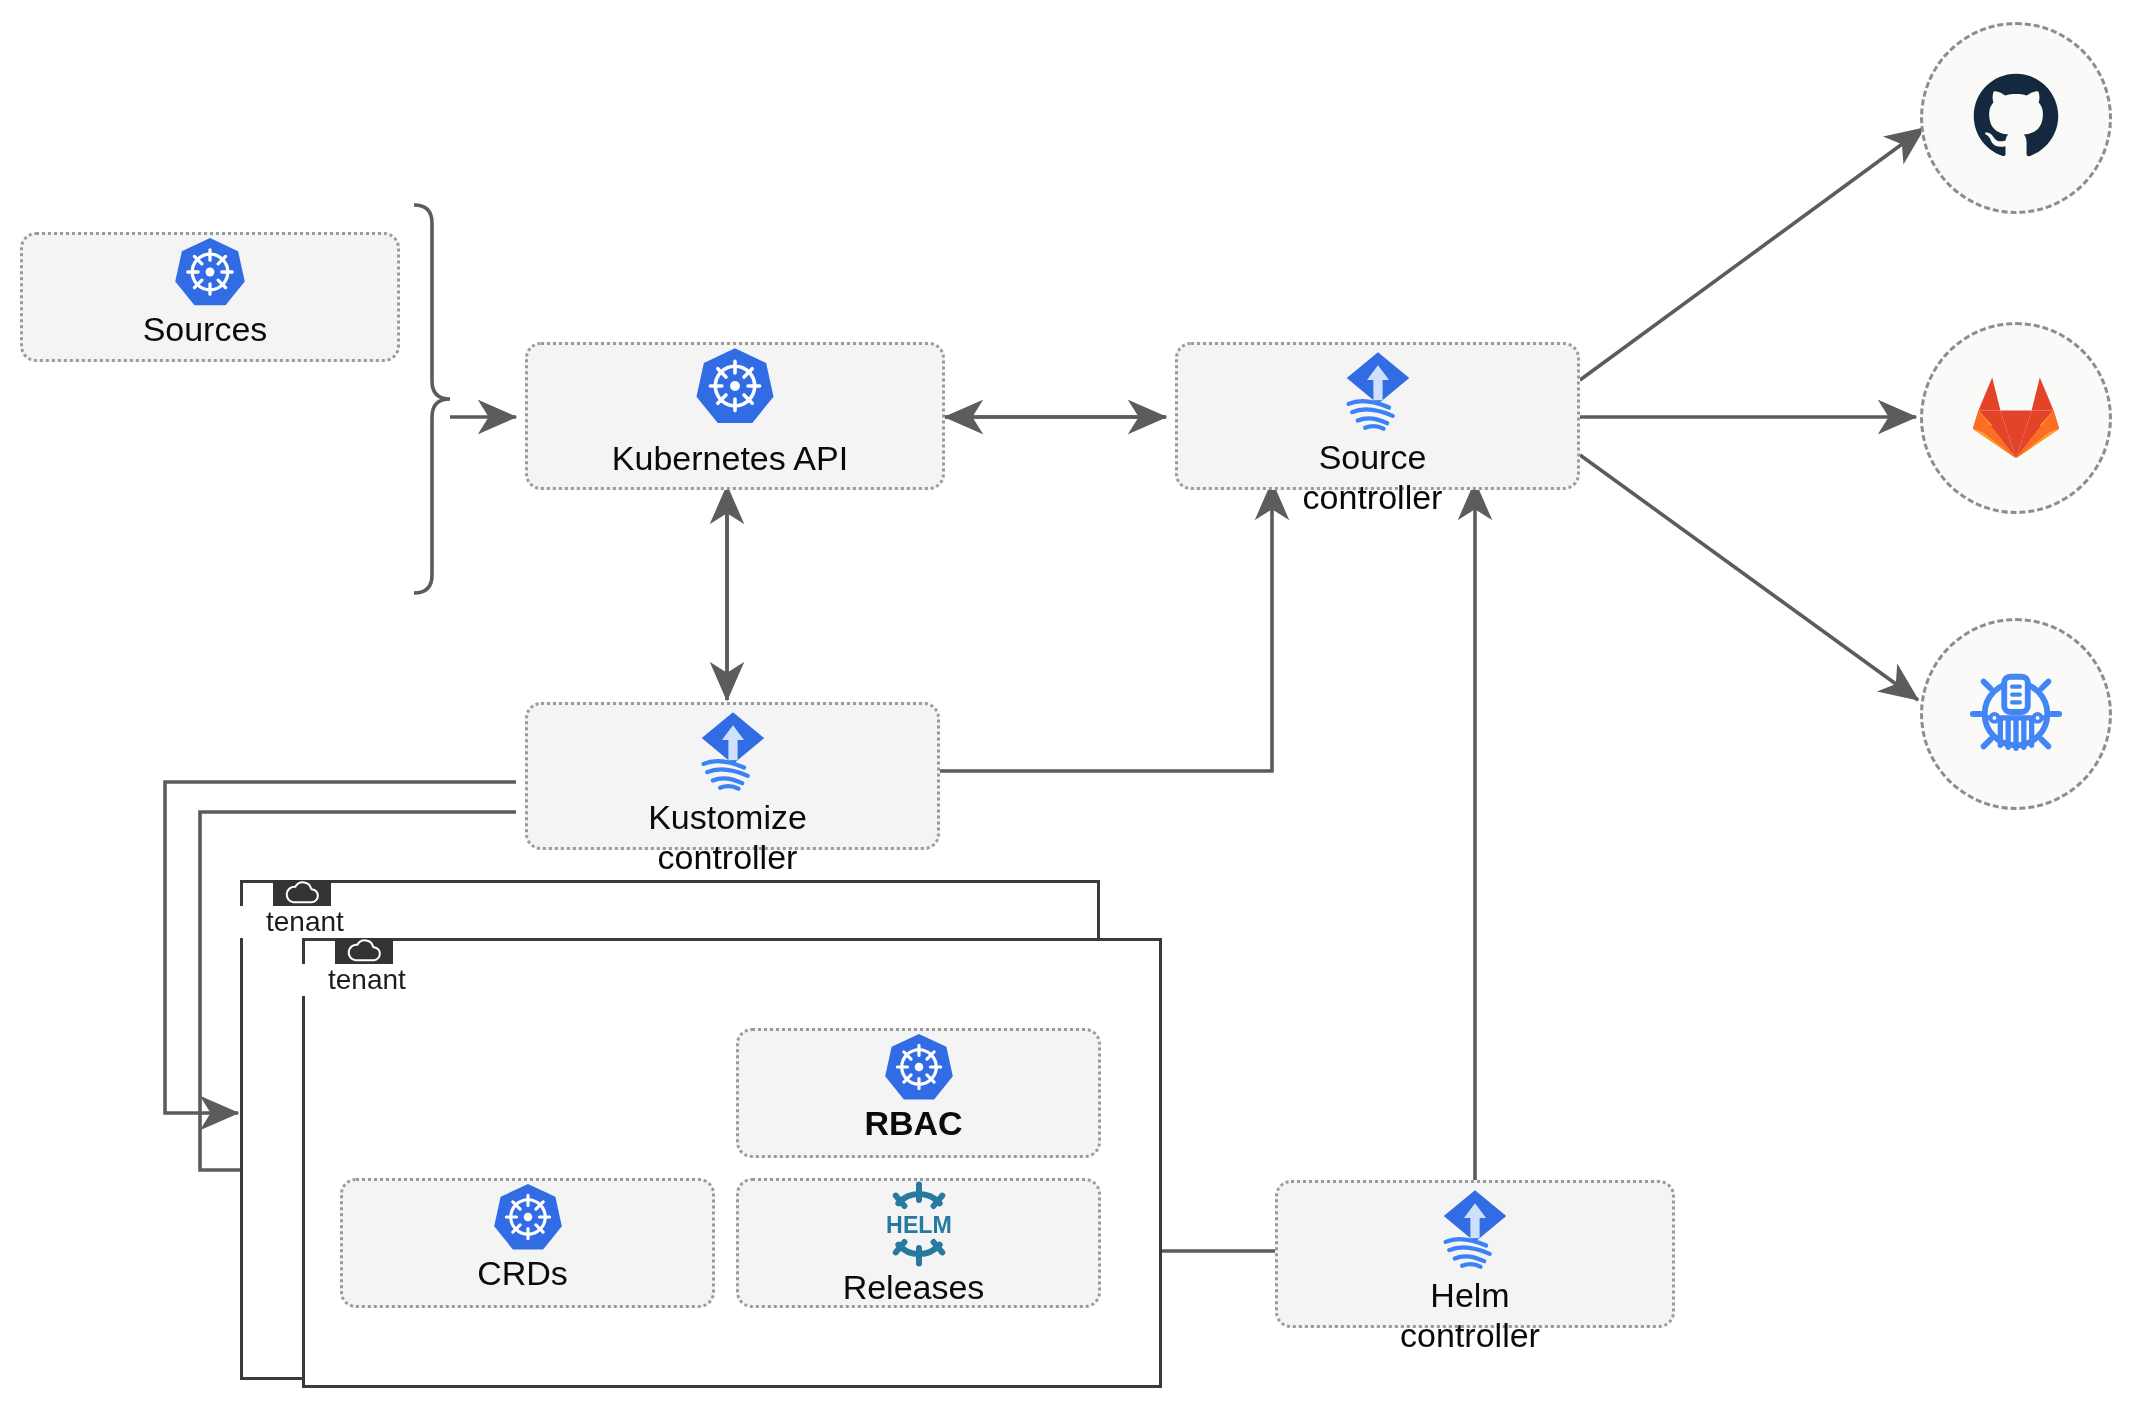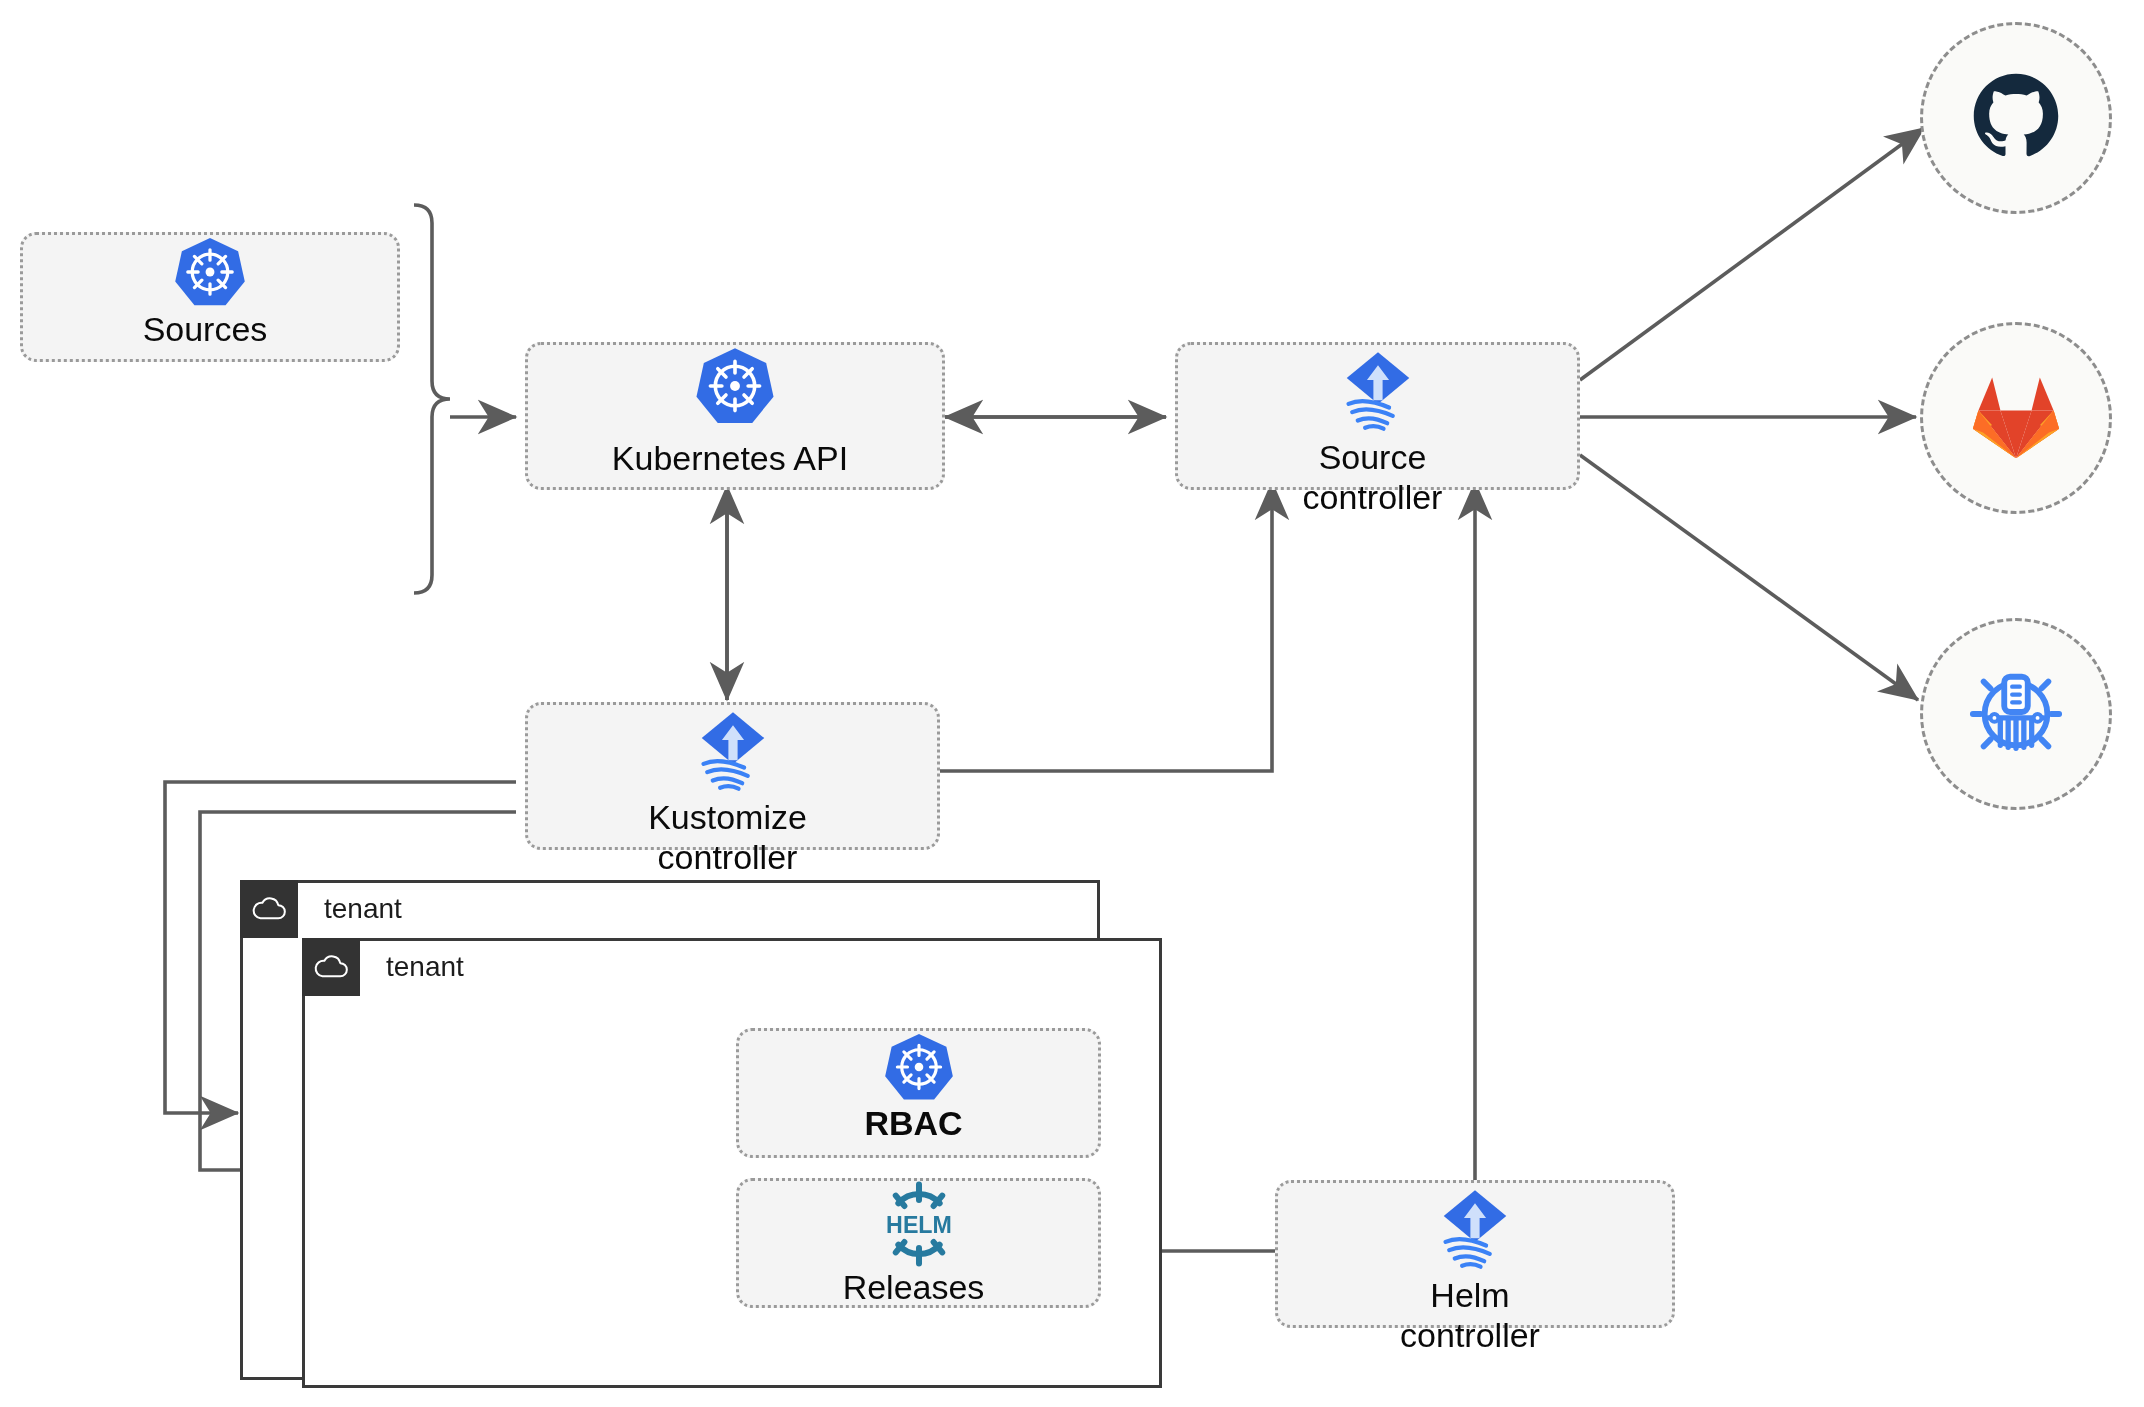--- a/index.html
+++ b/index.html
@@ -47,20 +47,21 @@
     position:absolute;
     box-sizing:border-box;
     background:#ffffff;
     border:3px solid #3a3a3a;
     z-index:3;
   }
   .tenant > .hdr{
     position:absolute;top:-3px;left:-3px;
     height:58px;display:flex;align-items:center;
     z-index:4;
+    flex-direction:column;
   }
   .tenant > .hdr .chip{
     width:58px;height:58px;background:#333333;
     display:flex;align-items:center;justify-content:center;
   }
   .tenant > .hdr .tname{
     color:#1c1c1c;font-size:28px;padding-left:26px;white-space:nowrap;
     background:#ffffff;height:52px;display:flex;align-items:center;padding-right:20px;
   }
 
@@ -272,20 +273,34 @@
           <circle cx="50" cy="50" r="24"></circle>
           <path d="M50 20 L50 34 M50 66 L50 80 M20 50 L34 50 M66 50 L80 50
                    M29 29 L39 39 M61 61 L71 71 M71 29 L61 39 M39 61 L29 71"></path>
         </g>
         <circle cx="50" cy="50" r="6" fill="#fff"></circle>
       </svg>
     </span>
     <span class="lbl">RBAC</span>
   </div>
 
+  <div class="node" style="left:340px;top:1178px;width:375px;height:130px;z-index:7;">
+    <span class="ico" style="width:108px;">
+      <svg width="72" height="72" viewBox="0 0 100 100">
+        <path d="M50 4 L88 22 L97 63 L71 95 L29 95 L3 63 L12 22 Z" fill="#326CE5"></path>
+        <g fill="none" stroke="#fff" stroke-width="4.4" stroke-linecap="round">
+          <circle cx="50" cy="50" r="24"></circle>
+          <path d="M50 20 L50 34 M50 66 L50 80 M20 50 L34 50 M66 50 L80 50
+                   M29 29 L39 39 M61 61 L71 71 M71 29 L61 39 M39 61 L29 71"></path>
+        </g>
+        <circle cx="50" cy="50" r="6" fill="#fff"></circle>
+      </svg>
+    </span>
+    <span class="lbl">CRDs</span>
+  </div>
 
   <div class="node" style="left:736px;top:1178px;width:365px;height:130px;z-index:7;">
     <span class="ico" style="width:115px;">
       <svg width="86" height="86" viewBox="0 0 100 100">
         <g stroke="#277A9F" stroke-width="7" fill="none" stroke-linecap="round">
           <path d="M26 26 A32 32 0 0 1 74 26"></path>
           <path d="M26 74 A32 32 0 0 0 74 74"></path>
           <path d="M50 4 L50 22 M50 78 L50 96"></path>
           <path d="M23 17 L33 29 M77 17 L67 29 M23 83 L33 71 M77 83 L67 71"></path>
         </g>

